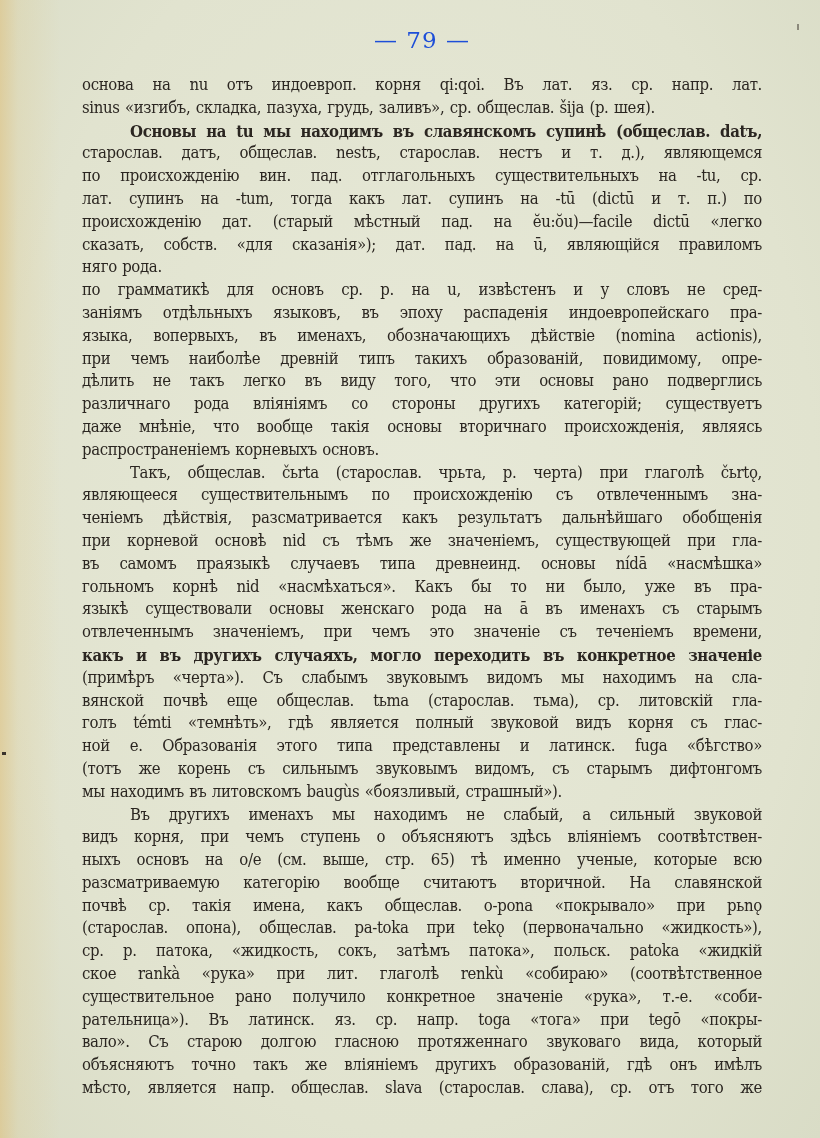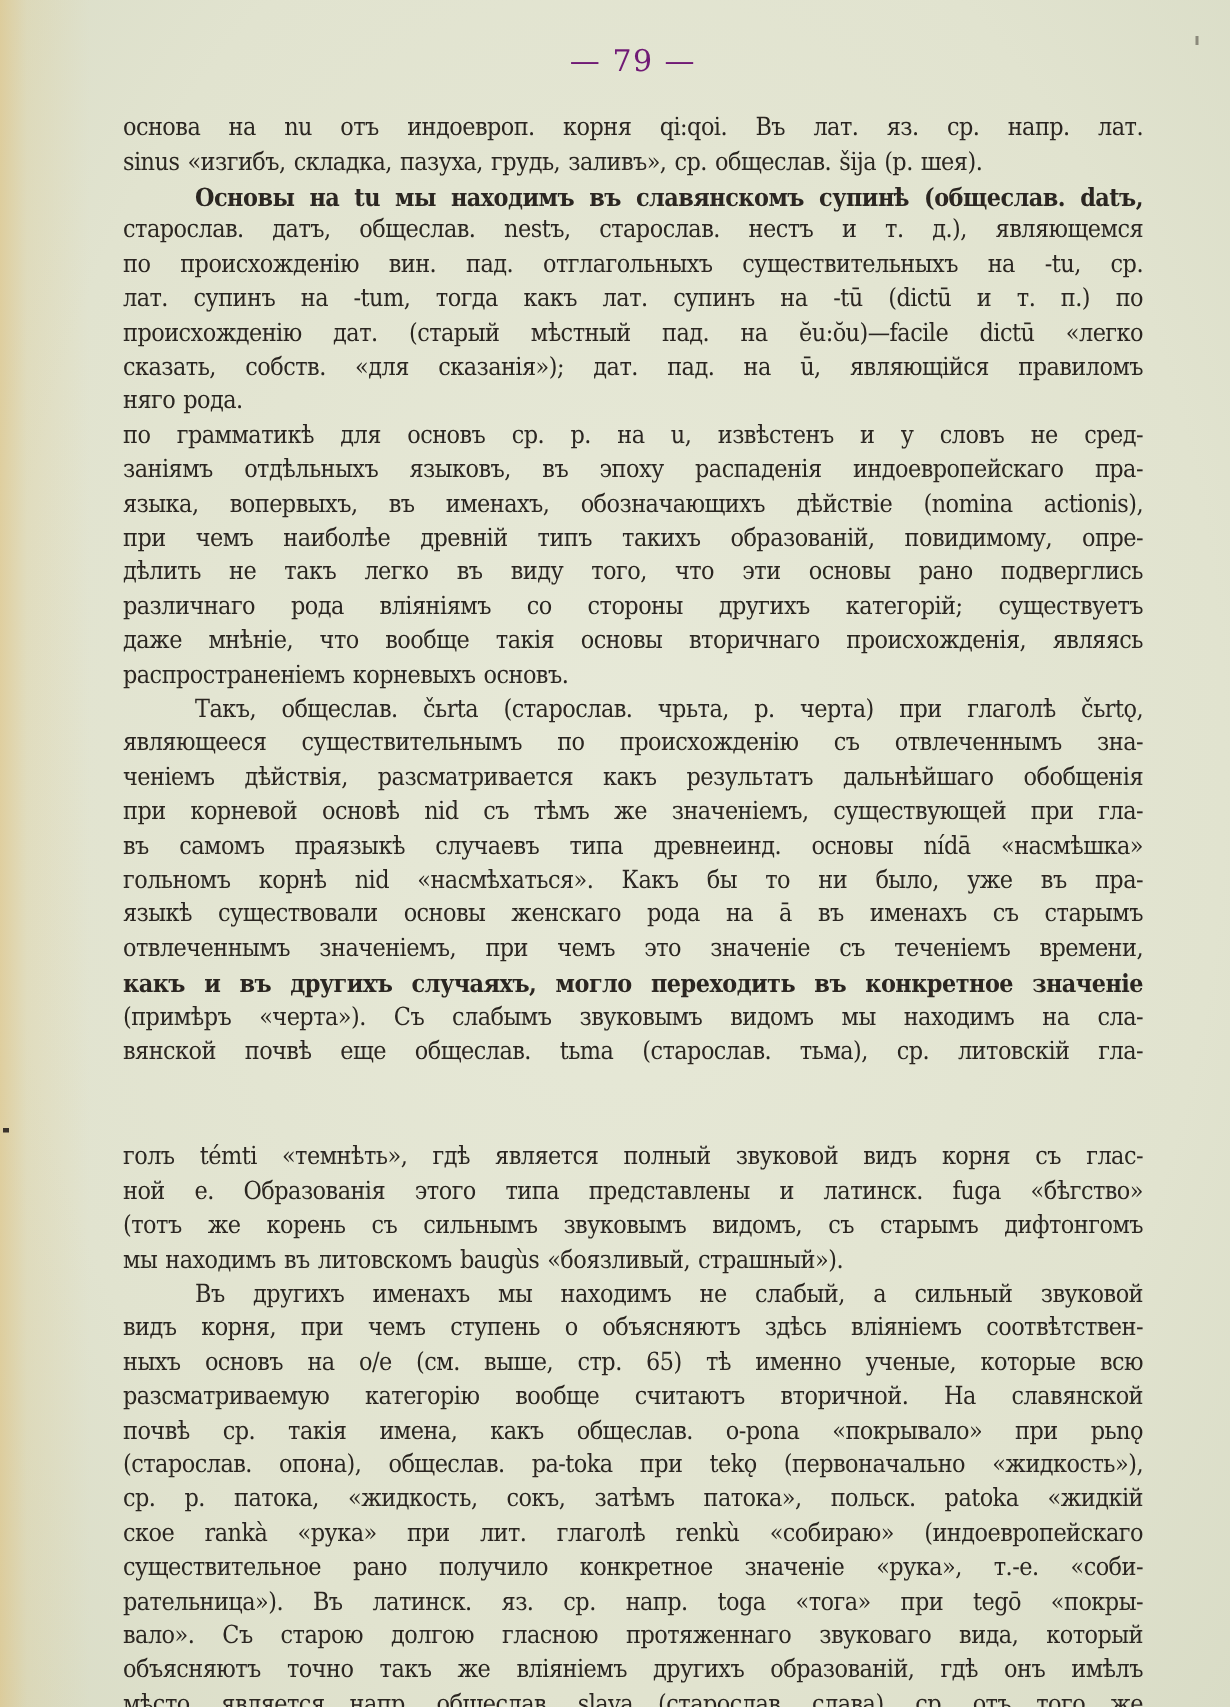--- a/index.html
+++ b/index.html
@@ -19,23 +19,23 @@
     position: relative;
   }
   .page {
     position: absolute;
     left: 82px;
     top: 28px;
     width: 680px;
   }
   .page-number {
     text-align: center;
-    font-size: 20px;
+    font-size: 23px;
     letter-spacing: 1px;
-    color: #701a75;
+    color: #1d4ed8;
     margin: 0 0 22px 0;
     height: 24px;
     line-height: 24px;
   }
   .line {
     display: block;
     font-size: 16.6px;
     line-height: 22.8px;
     height: 22.8px;
     white-space: nowrap;
@@ -95,35 +95,35 @@
     <span class="line" style="display: block; text-align-last: justify; width: auto;">являющееся существительнымъ по происхожденію съ отвлеченнымъ зна-</span>
     <span class="line" style="display: block; text-align-last: justify; width: auto;">ченіемъ дѣйствія, разсматривается какъ результатъ дальнѣйшаго обобщенія</span>
     <span class="line" style="display: block; text-align-last: justify; width: auto;">при корневой основѣ nid съ тѣмъ же значеніемъ, существующей при гла-</span>
     <span class="line" style="display: block; text-align-last: justify; width: auto;">въ самомъ праязыкѣ случаевъ типа древнеинд. основы nídā «насмѣшка»</span>
     <span class="line" style="display: block; text-align-last: justify; width: auto;">гольномъ корнѣ nid «насмѣхаться». Какъ бы то ни было, уже въ пра-</span>
     <span class="line" style="display: block; text-align-last: justify; width: auto;">языкѣ существовали основы женскаго рода на ā въ именахъ съ старымъ</span>
     <span class="line" style="display: block; text-align-last: justify; width: auto;">отвлеченнымъ значеніемъ, при чемъ это значеніе съ теченіемъ времени,</span>
     <span class="line" style="display: block; text-align-last: justify; width: auto; font-weight: bold;">какъ и въ другихъ случаяхъ, могло переходить въ конкретное значеніе</span>
     <span class="line" style="display: block; text-align-last: justify; width: auto;">(примѣръ «черта»). Съ слабымъ звуковымъ видомъ мы находимъ на сла-</span>
     <span class="line" style="display: block; text-align-last: justify; width: auto;">вянской почвѣ еще общеслав. tьma (старослав. тьма), ср. литовскій гла-</span>
-    <span class="line" style="display: block; text-align-last: justify; width: auto; margin-top: 48px;">голъ témti «темнѣть», гдѣ является полный звуковой видъ корня съ глас-</span>
+    <span class="line" style="display: block; text-align-last: justify; width: auto;">голъ témti «темнѣть», гдѣ является полный звуковой видъ корня съ глас-</span>
     <span class="line" style="display: block; text-align-last: justify; width: auto;">ной е. Образованія этого типа представлены и латинск. fuga «бѣгство»</span>
     <span class="line" style="display: block; text-align-last: justify; width: auto;">(тотъ же корень съ сильнымъ звуковымъ видомъ, съ старымъ дифтонгомъ</span>
     <span class="line last" style="display: block; text-align-last: left; width: auto;">мы находимъ въ литовскомъ baugùs «боязливый, страшный»).</span>
   </div>
 
   <div>
     <span class="line indent" style="display: block; text-align-last: justify; width: auto;">Въ другихъ именахъ мы находимъ не слабый, а сильный звуковой</span>
     <span class="line" style="display: block; text-align-last: justify; width: auto;">видъ корня, при чемъ ступень о объясняютъ здѣсь вліяніемъ соотвѣтствен-</span>
     <span class="line" style="display: block; text-align-last: justify; width: auto;">ныхъ основъ на о/е (см. выше, стр. 65) тѣ именно ученые, которые всю</span>
     <span class="line" style="display: block; text-align-last: justify; width: auto;">разсматриваемую категорію вообще считаютъ вторичной. На славянской</span>
     <span class="line" style="display: block; text-align-last: justify; width: auto;">почвѣ ср. такія имена, какъ общеслав. o-pona «покрывало» при pьnǫ</span>
     <span class="line" style="display: block; text-align-last: justify; width: auto;">(старослав. опона), общеслав. pa-toka при tekǫ (первоначально «жидкость»),</span>
     <span class="line" style="display: block; text-align-last: justify; width: auto;">ср. р. патока, «жидкость, сокъ, затѣмъ патока», польск. patoka «жидкій</span>
-    <span class="line" style="display: block; text-align-last: justify; width: auto;">ское rankà «рука» при лит. глаголѣ renkù «собираю» (индоевропейскаго</span>
+    <span class="line" style="display: block; text-align-last: justify; width: auto;">ское rankà «рука» при лит. глаголѣ renkù «собираю» (соотвѣтственное</span>
     <span class="line" style="display: block; text-align-last: justify; width: auto;">существительное рано получило конкретное значеніе «рука», т.-е. «соби-</span>
     <span class="line" style="display: block; text-align-last: justify; width: auto;">рательница»). Въ латинск. яз. ср. напр. toga «тога» при tegō «покры-</span>
     <span class="line" style="display: block; text-align-last: justify; width: auto;">вало». Съ старою долгою гласною протяженнаго звуковаго вида, который</span>
     <span class="line" style="display: block; text-align-last: justify; width: auto;">объясняютъ точно такъ же вліяніемъ другихъ образованій, гдѣ онъ имѣлъ</span>
     <span class="line" style="display: block; text-align-last: justify; width: auto;">мѣсто, является напр. общеслав. slava (старослав. слава), ср. отъ того же</span>
   </div>
 </div>
 
 <div class="mark" style="left:2px;top:752px;width:4px;height:3px;"></div>
 <div class="mark" style="left:797px;top:24px;width:2px;height:6px;opacity:0.5;"></div>

